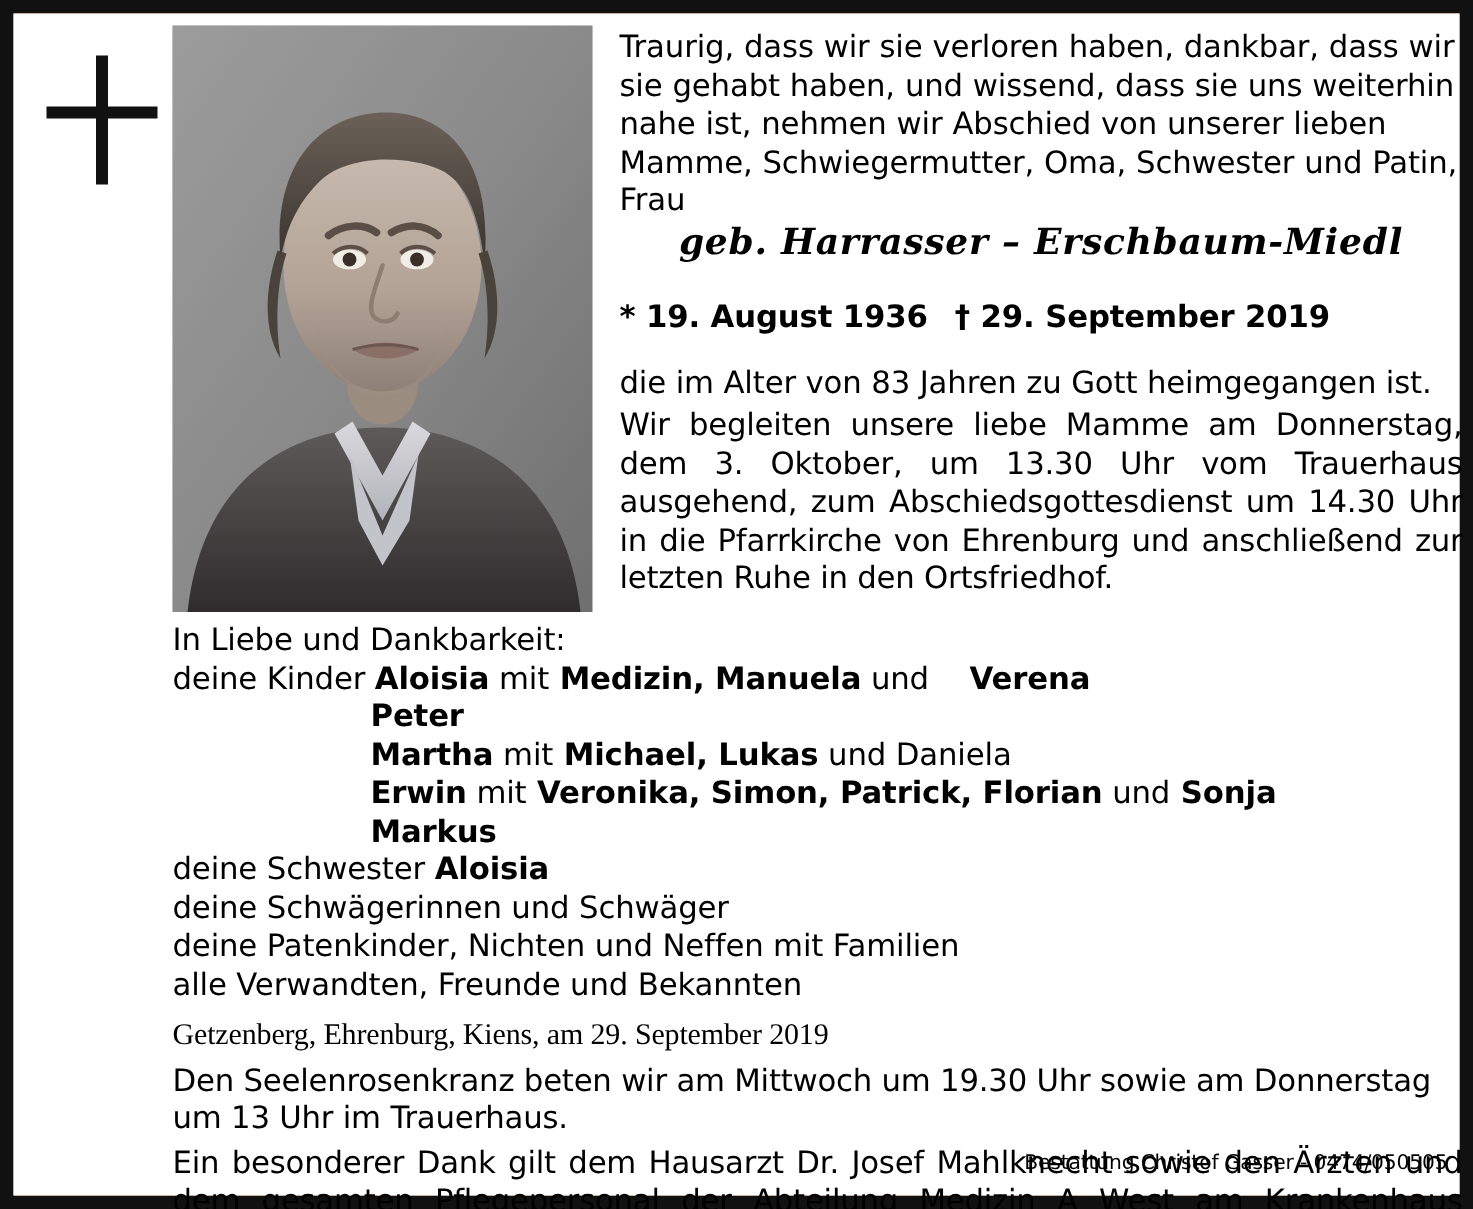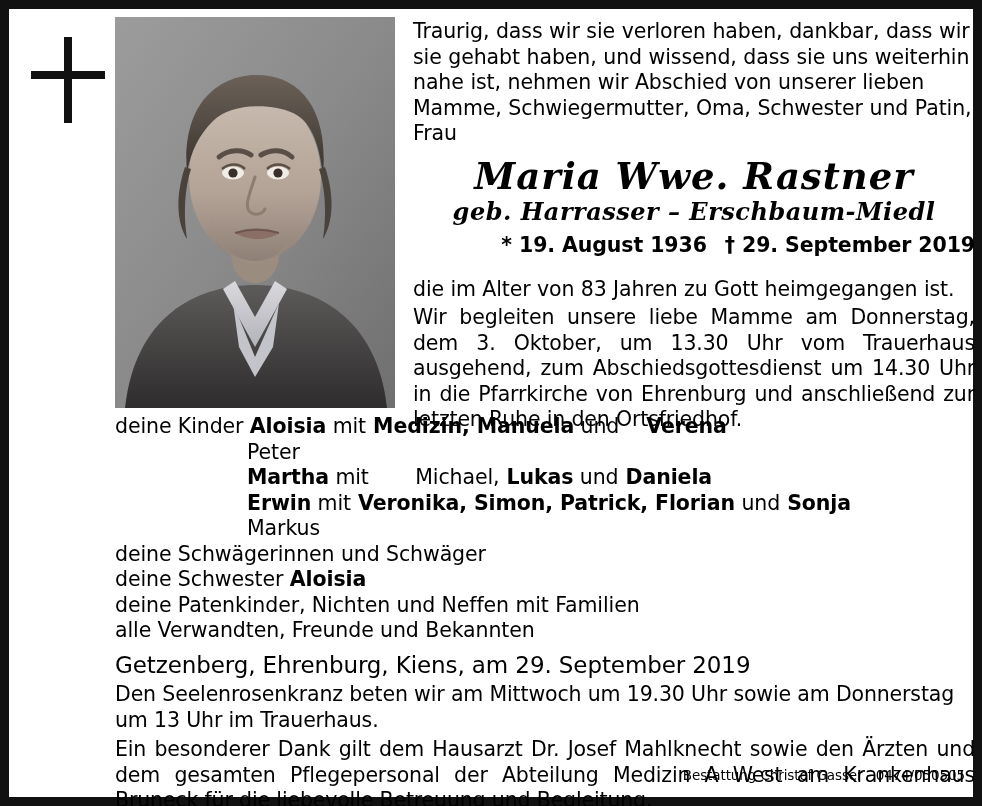--- a/index.html
+++ b/index.html
@@ -98,22 +98,22 @@
     font-weight: bold;
     font-size: 24px;
     line-height: 26px;
     text-align: center;
     letter-spacing: 0.5px;
     margin-top: 1px;
   }
   .dates {
     font-size: 20.5px;
     font-weight: bold;
-    text-align: right;
-    margin-top: 8px;
+    text-align: left;
+    margin-top: 25px;
     letter-spacing: -0.1px;
   }
   .dates .sep { display:inline-block; width: 18px; }
   .after-dates {
     font-size: 20.5px;
     line-height: 25.5px;
     margin-top: 20px;
     letter-spacing: -0.1px;
   }
   .funeral {
@@ -135,24 +135,25 @@
     font-size: 20.5px;
     line-height: 25.5px;
     letter-spacing: -0.1px;
   }
   .lower .indent {
     padding-left: 132px;
   }
   .lower b { font-weight: bold; }
 
   .place-line {
-    font-size: 23px;
+    font-size: 20px;
     line-height: 25.5px;
     margin-top: 9px;
     letter-spacing: -0.1px;
+    font-family: Liberation Serif, serif;
   }
   .rosary {
     font-size: 20.5px;
     line-height: 25.5px;
     margin-top: 4px;
     letter-spacing: -0.15px;
   }
   .thanks {
     font-size: 20.5px;
     line-height: 25.5px;
@@ -236,37 +237,37 @@
 
         <path d="M120 216 C 132 210, 152 210, 164 216 C 152 224, 132 224, 120 216 Z" fill="#8a6f66"></path>
         <path d="M120 216 C 134 212, 150 212, 164 216" stroke="#6d564e" stroke-width="2" fill="none"></path>
 
         <path d="M96 198 C 100 224, 112 244, 140 248 C 168 244, 180 224, 184 198 C 178 228, 164 242, 140 244 C 116 242, 102 228, 96 198 Z" fill="#a08f83" opacity="0.5"></path>
       </svg>
     </div>
 
     <div class="top-right">
       <div class="intro">Traurig, dass wir sie verloren haben, dankbar, dass wir sie gehabt haben, und wissend, dass sie uns weiterhin nahe ist, nehmen wir Abschied von unserer lieben Mamme, Schwiegermutter, Oma, Schwester und Patin, Frau</div>
-      <div class="name-main">Maria Wwe. Rastner</div>
       <div class="name-sub">geb. Harrasser – Erschbaum-Miedl</div>
       <div class="dates">
         <span>* 19. August 1936</span><span class="sep"></span><span>† 29. September 2019</span>
       </div>
       <div class="after-dates">die im Alter von 83 Jahren zu Gott heimgegangen ist.</div>
       <div class="funeral">Wir begleiten unsere liebe Mamme am Donnerstag, dem 3. Oktober, um 13.30 Uhr vom Trauerhaus ausgehend, zum Abschiedsgottesdienst um 14.30 Uhr in die Pfarrkirche von Ehrenburg und anschließend zur letzten Ruhe in den Ortsfriedhof.</div>
     </div>
 
     <div class="lower">
+      <div class="line">In Liebe und Dankbarkeit:</div>
       <div class="line"><span>deine Kinder </span><b><span style="font-weight: bold;">Aloisia</span><span style="font-weight: normal;"> mit</span><span style="font-weight: bold;"> Medizin,</span><span style="font-weight: bold;"> Manuela</span><span style="font-weight: normal;"> und</span><span style="font-weight: bold; padding-left: 20px;"> Verena</span></b></div>
-      <div class="line indent"><b><span style="font-weight: normal;">Peter</span></b></div>
-      <div class="line indent"><b><span style="font-weight: bold;">Martha</span><span style="font-weight: normal;"> mit</span><span style="font-weight: normal; margin-left: 40px;"> Michael,</span><span style="font-weight: bold;"> Lukas</span><span style="font-weight: normal;"> und</span><span style="font-weight: bold;"> Daniela</span></b></div>
+      <div class="line indent"><b><span style="font-weight: bold;">Peter</span></b></div>
+      <div class="line indent"><b><span style="font-weight: bold;">Martha</span><span style="font-weight: normal;"> mit</span><span style="font-weight: bold;"> Michael,</span><span style="font-weight: bold;"> Lukas</span><span style="font-weight: normal;"> und</span><span style="font-weight: normal;"> Daniela</span></b></div>
       <div class="line indent"><b><span style="font-weight: bold;">Erwin</span><span style="font-weight: normal;"> mit</span><span style="font-weight: bold;"> Veronika,</span><span style="font-weight: bold;"> Simon,</span><span style="font-weight: bold;"> Patrick,</span><span style="font-weight: bold;"> Florian</span><span style="font-weight: normal;"> und</span><span style="font-weight: bold;"> Sonja</span></b></div>
-      <div class="line indent"><b><span style="font-weight: normal; margin-top: 29px;">Markus</span></b></div>
+      <div class="line indent"><b><span style="font-weight: bold; margin-top: 29px;">Markus</span></b></div>
+      <div class="line">deine Schwester <b>Aloisia</b></div>
       <div class="line">deine Schwägerinnen und Schwäger</div>
-      <div class="line">deine Schwester <b>Aloisia</b></div>
       <div class="line">deine Patenkinder, Nichten und Neffen mit Familien</div>
       <div class="line">alle Verwandten, Freunde und Bekannten</div>
 
       <div class="place-line">Getzenberg, Ehrenburg, Kiens, am 29. September 2019</div>
       <div class="rosary">Den Seelenrosenkranz beten wir am Mittwoch um 19.30 Uhr sowie am Donnerstag um 13 Uhr im Trauerhaus.</div>
       <div class="thanks">Ein besonderer Dank gilt dem Hausarzt Dr. Josef Mahlknecht sowie den Ärzten und dem gesamten Pflegepersonal der Abteilung Medizin A West am Krankenhaus Bruneck für die liebevolle Betreuung und Begleitung.</div>
     </div>
 
     <div class="footer">Bestattung Christof Gasser - 0474/050505</div>
   </div>

